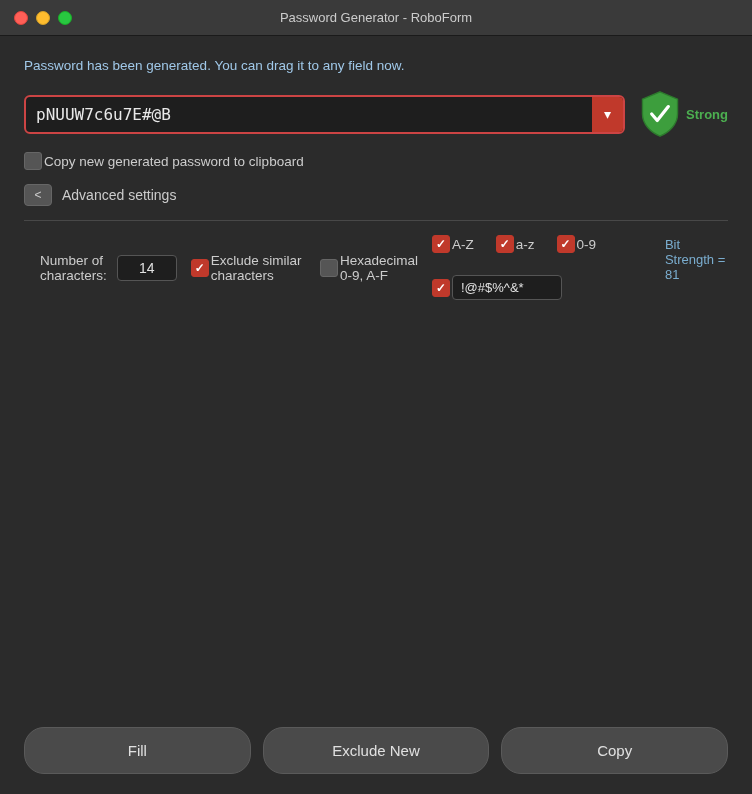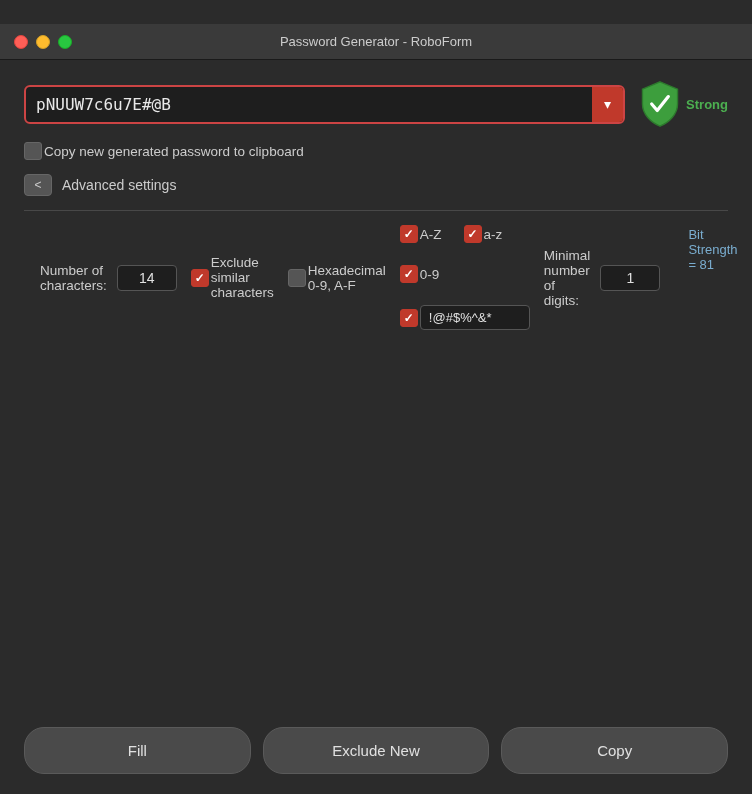--- a/index.html
+++ b/index.html
@@ -16,21 +16,20 @@
 
     
     .title-bar {
       background: #3a3a3a;
       display: flex;
       align-items: center;
       justify-content: center;
       padding: 10px 3px;
       position: relative;
       border-bottom: 1px solid #1a1a1a;
-      margin-top: 24px;
     }
     .title-bar-buttons {
       position: absolute;
       left: 14px;
       display: flex;
       gap: 8px;
     }
     .traffic-light {
       width: 14px;
       height: 14px;
@@ -249,20 +248,21 @@
   <div class="title-bar-buttons">
     <div class="traffic-light tl-close"></div>
     <div class="traffic-light tl-min"></div>
     <div class="traffic-light tl-max"></div>
   </div>
   <span class="title-bar-title">Password Generator - RoboForm</span>
 </div>
 
 <div class="content">
 
+  <p class="info-text">Password has been generated. You can drag it to any field now.</p>
 
   <div class="password-row">
     <div class="password-input-wrapper">
       <input class="password-input" type="text" value="pNUUW7c6u7E#@B" style="">
       <button class="password-dropdown-btn">
         ▾
       </button>
     </div>
     <div class="strength-indicator">
       <svg class="shield-icon" viewBox="0 0 46 52">
@@ -314,24 +314,20 @@
       <div class="checkbox-row">
         <div class="checkbox-box checked"></div>
         <label>0-9</label>
       </div>
       <div class="checkbox-row">
         <div class="checkbox-box checked"></div>
         <input class="special-chars-input" type="text" value="!@#$%^&amp;*" style="">
       </div>
     </div>
 
-    <div class="settings-row">
-      <span>Minimal number of digits:</span>
-      <input class="number-input" type="text" value="1" style="">
-    </div>
 
     <hr class="divider">
 
     <div class="bit-strength">Bit Strength = 81</div>
 
   </div>
 
 </div>
 
 <div class="bottom-bar">

